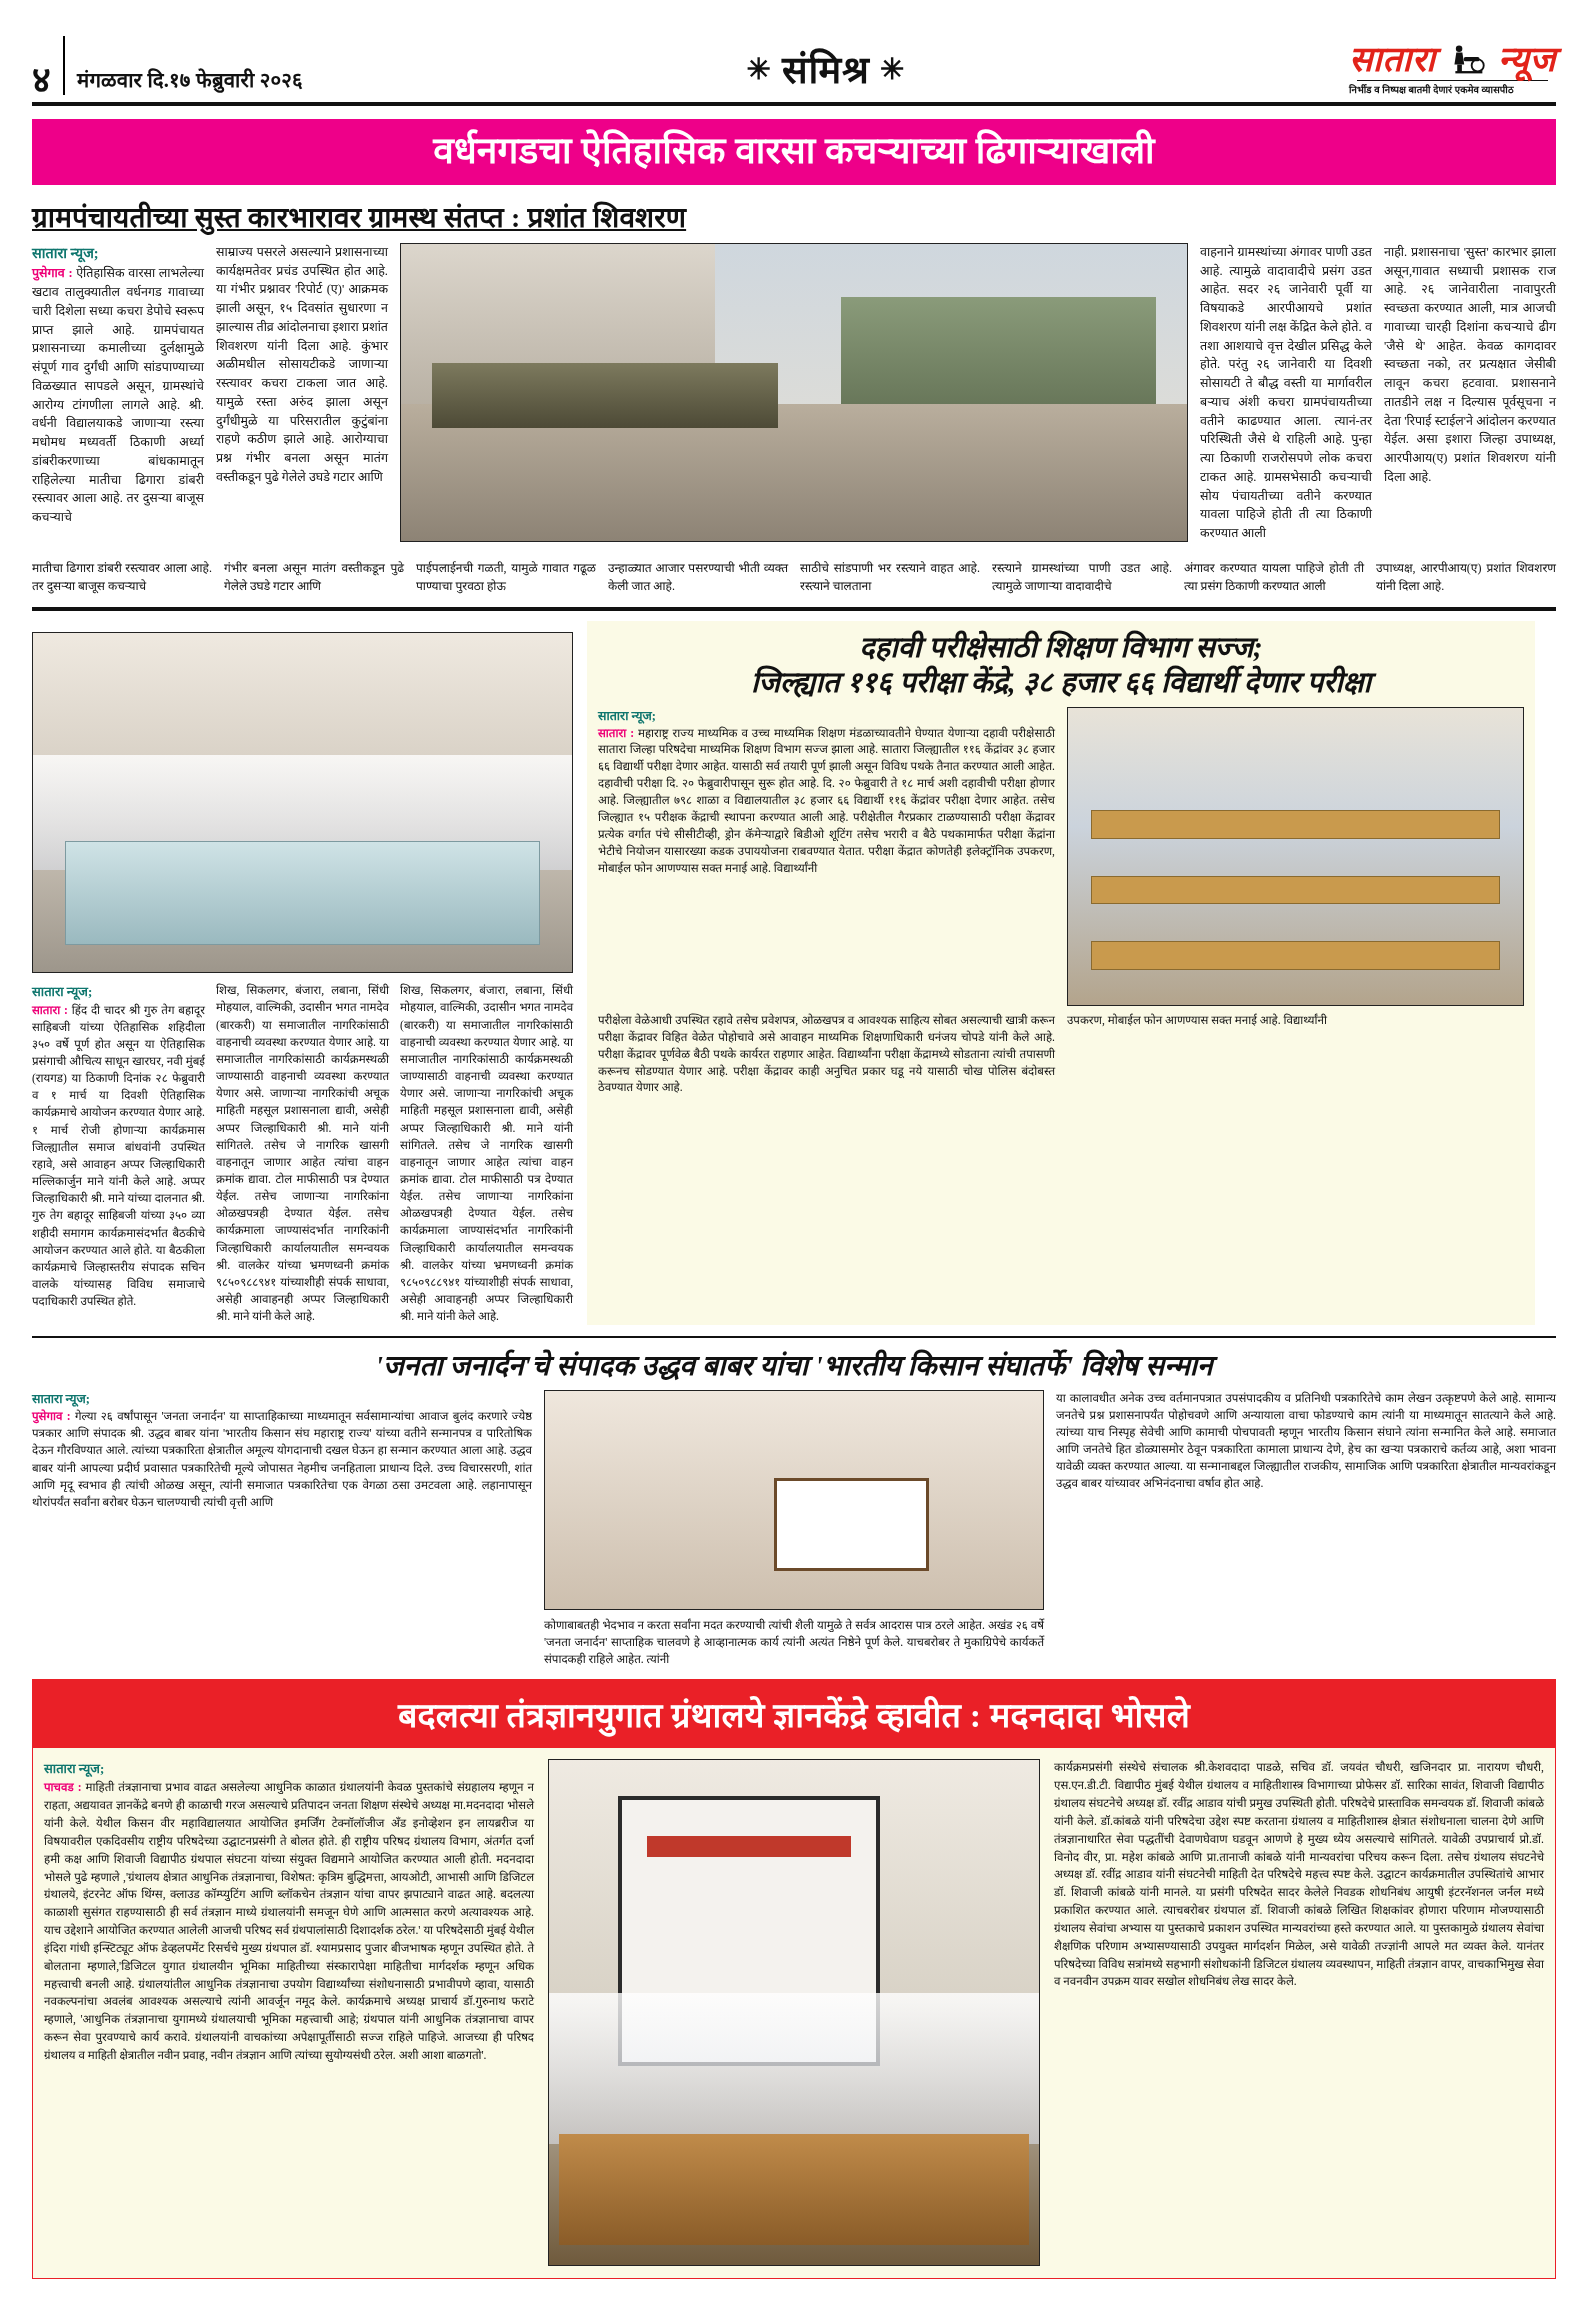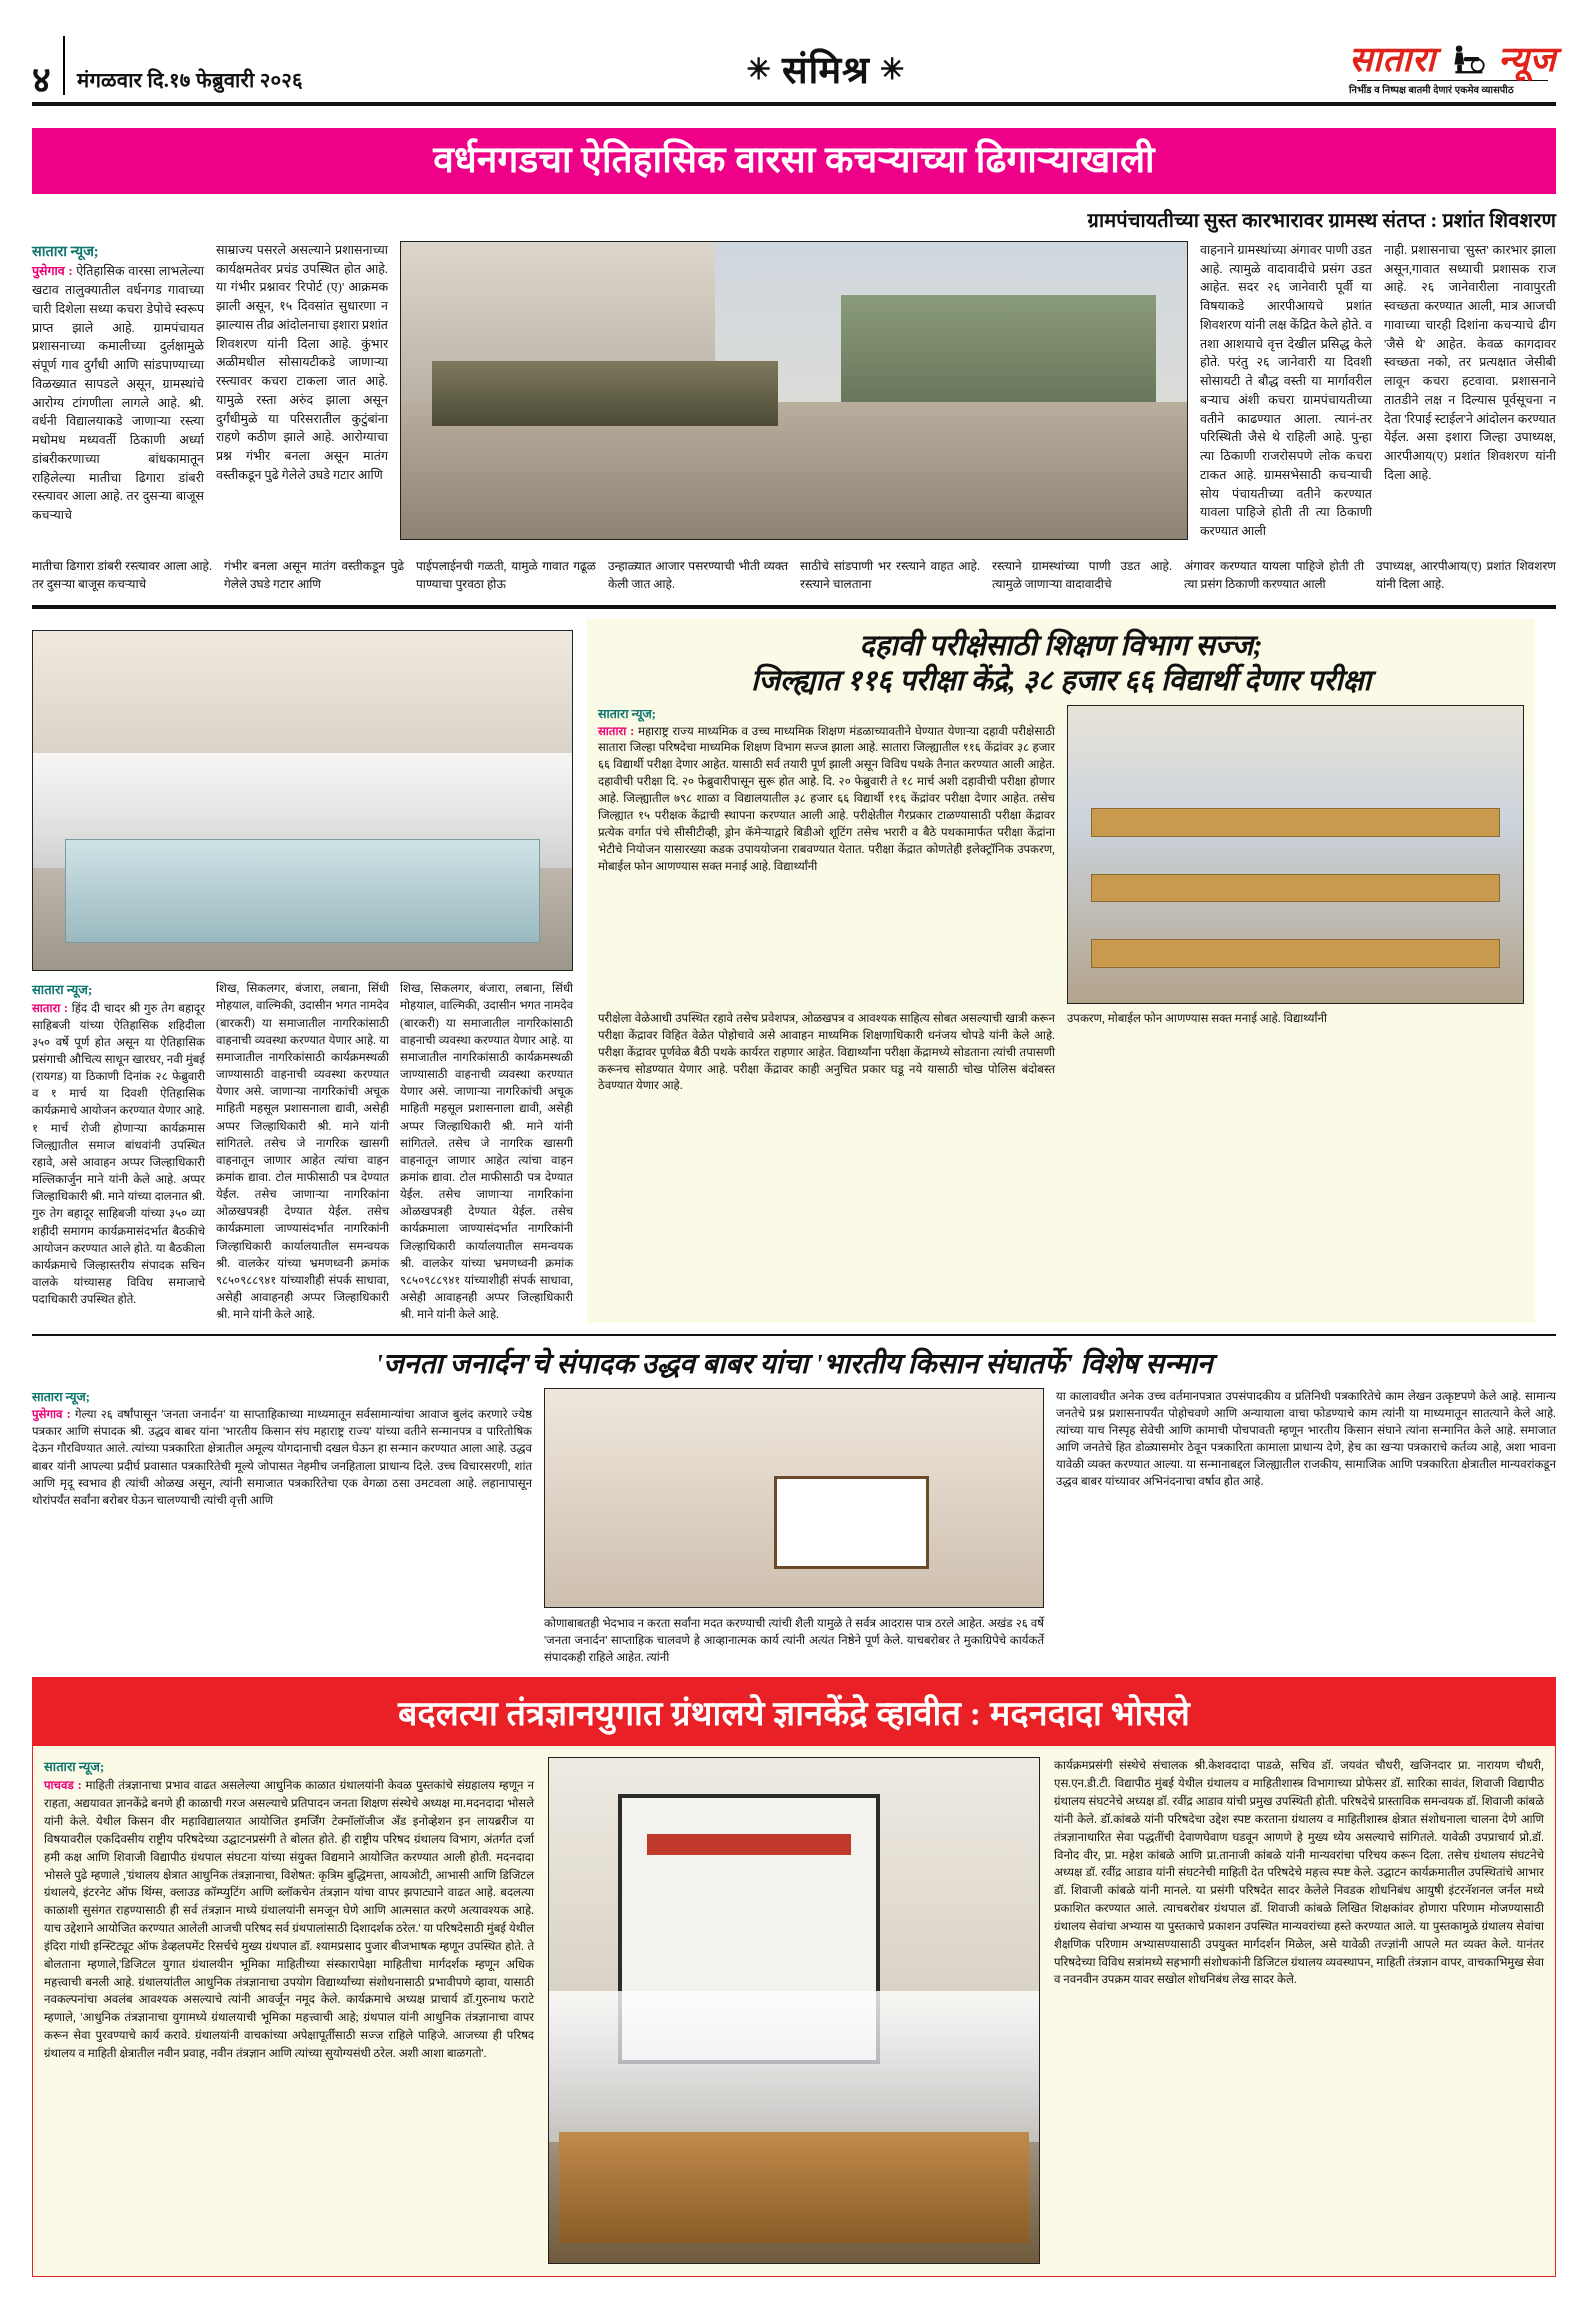--- a/index.html
+++ b/index.html
@@ -21,26 +21,26 @@
   .mh-title{font-size:38px;font-weight:700;letter-spacing:0.9px;font-family:"Liberation Serif","DejaVu Serif",serif;}
   .mh-title .ast{font-size:29px;vertical-align:3.7px;margin:0 10.2px;}
   .mh-right{text-align:left;padding-bottom:3.7px;}
   .logo-main{font-size:35px;font-weight:700;color:#e2231a;font-style:italic;letter-spacing:0.5px;line-height:1;}
   .logo-main .cannon{display:inline-block;width:40px;height:31px;vertical-align:-2.8px;margin:0 1.9px;}
   .logo-rule{height:1.4px;background:#111;margin:2.8px auto 1.9px;width:92%;}
   .logo-tag{font-size:9.7px;font-weight:700;color:#111;letter-spacing:0.1px;}
   .mh-rule{height:3.7px;background:#111;margin-top:1.9px;}
 
   
-  .banner{margin-top:22px;text-align:center;padding:12px 4.6px 14px;box-sizing:border-box;}
+  .banner{margin-top:13px;text-align:center;padding:12px 4.6px 14px;box-sizing:border-box;}
   .banner.pink{background:#ee0089;}
   .banner.red{background:#ea2027;}
   .banner-txt{color:#fff;font-size:37px;font-weight:700;line-height:1.08;letter-spacing:0.2px;}
   .banner.red .banner-txt{font-size:34px;margin-top:6px;}
-  .subhead{text-align:right;font-size:20px;font-weight:700;margin:12px 0 8.3px;letter-spacing:0.1px;}
+  .subhead{text-align:left;font-size:28px;font-weight:700;margin:12px 0 8.3px;letter-spacing:0.1px;text-decoration:underline;}
 
   
   .byline{color:#0f766e;font-weight:700;}
   .dateline{color:#ee0077;font-weight:700;}
 
   .a1{display:grid;grid-template-columns:172px 172px 1fr 172px 172px;gap:12px;align-items:start;}
   .a1 .col{font-size:12.5px;line-height:1.50;text-align:justify;text-justify:inter-word;hyphens:none;}
   .a1 .byline{font-size:14.4px;display:block;}
   .photo{background:#cfcfcf;border:1.4px solid #222;position:relative;overflow:hidden;}
   .photo.ph1{height:297px;}

